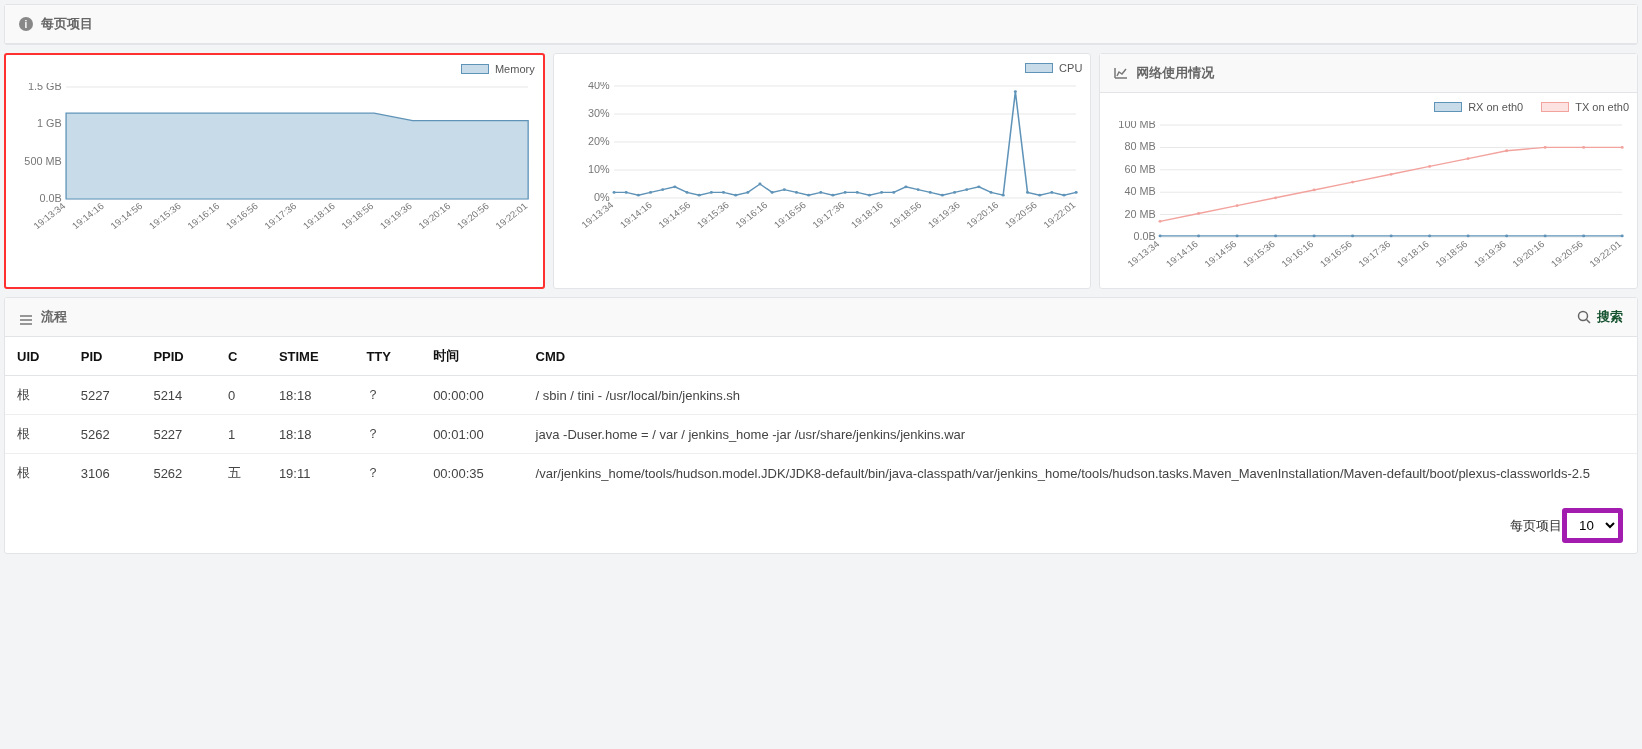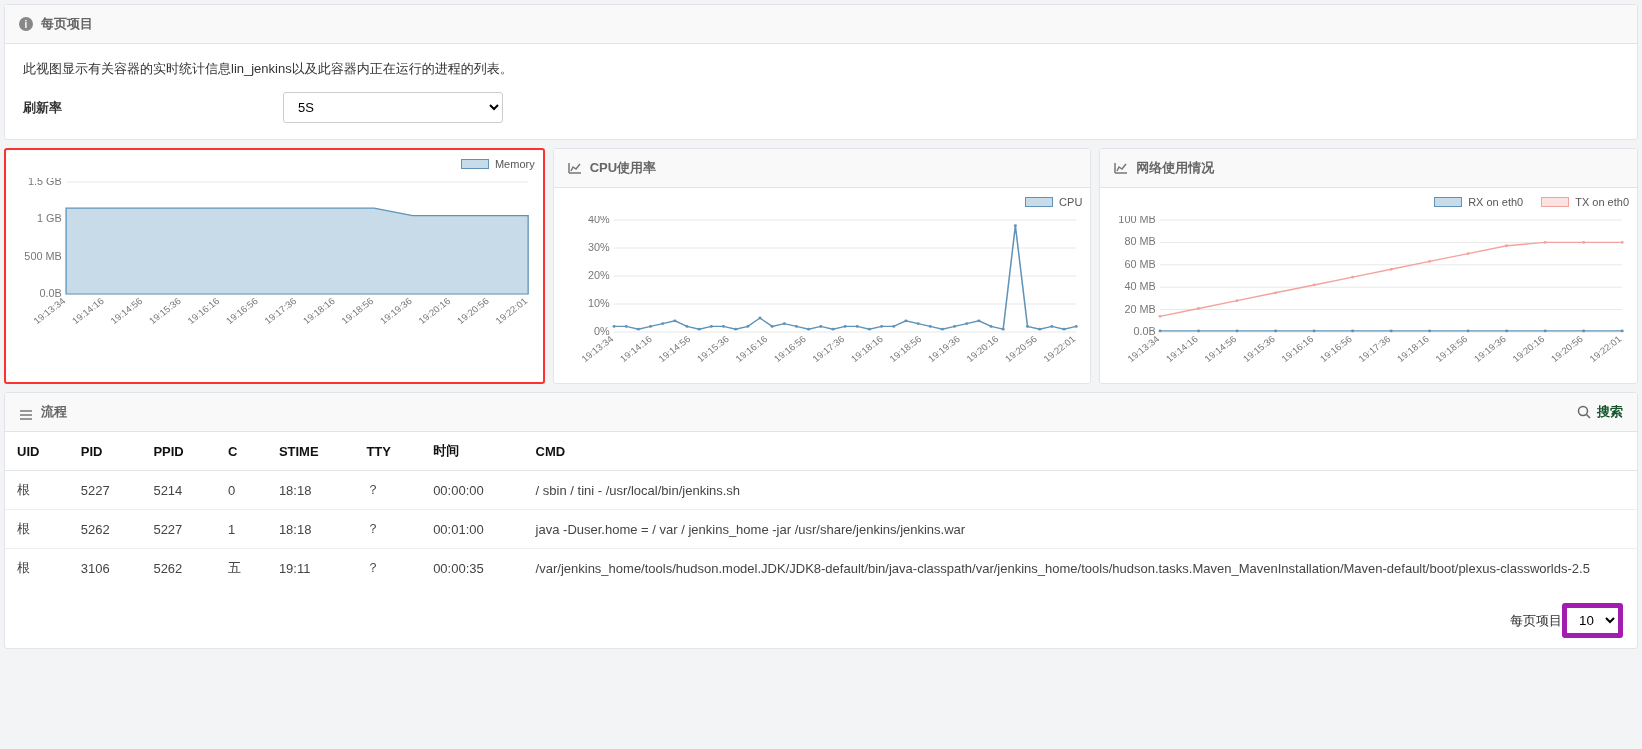--- a/index.html
+++ b/index.html
@@ -69,29 +69,20 @@
   .proc-scroll::-webkit-scrollbar-track{background:#f0f0f0;}
 </style>
 </head>
 <body>
 
 <div class="panel">
   <div class="panel-header">
     <span class="info-icon">i</span>
     <span>每页项目</span>
   </div>
-  <div class="panel-body">
-    <div>此视图显示有关容器的实时统计信息lin_jenkins以及此容器内正在运行的进程的列表。</div>
-    <div class="row">
-      <div class="label-col">刷新率</div>
-      <select class="form">
-        <option>5S</option>
-      </select>
-    </div>
-  </div>
 </div>
 
 <div class="charts-row">
 
   <div class="panel chart-panel highlight">
     <div class="chart-wrap">
       <div class="legend">
         <div class="legend-item">
           <span class="swatch" style="background:var(--accent-fill);border-color:var(--accent-stroke);"></span>
           <span>Memory</span>
@@ -118,28 +109,20 @@
           <text x="367.5" y="124" font-size="9" fill="#777" transform="rotate(-40 367.5 124)" text-anchor="end">19:19:36</text>
           <text x="403" y="124" font-size="9" fill="#777" transform="rotate(-40 403 124)" text-anchor="end">19:20:16</text>
           <text x="438.5" y="124" font-size="9" fill="#777" transform="rotate(-40 438.5 124)" text-anchor="end">19:20:56</text>
           <text x="474" y="124" font-size="9" fill="#777" transform="rotate(-40 474 124)" text-anchor="end">19:22:01</text>
           <path d="M48 116 L48 30.13333333333334 L83.5 30.13333333333334 L119 30.13333333333334 L154.5 30.13333333333334 L190 30.13333333333334 L225.5 30.13333333333334 L261 30.13333333333334 L296.5 30.13333333333334 L332 30.13333333333334 L367.5 37.599999999999994 L403 37.599999999999994 L438.5 37.599999999999994 L474 37.599999999999994 L474 116 Z" fill="var(--accent-fill)" stroke="var(--accent-stroke)" stroke-width="1.2"></path>
         </svg>
     </div>
   </div>
 
   <div class="panel chart-panel">
-    <div class="panel-header">
-      <span class="chart-icon">
-        <svg width="14" height="12" viewBox="0 0 14 12">
-            <path d="M1 11 L1 1 M1 11 L13 11 M3 9 L5 5 L8 7 L12 2" stroke="#777" fill="none" stroke-width="1.5"></path>
-          </svg>
-      </span>
-      <span>CPU使用率</span>
-    </div>
     <div class="chart-wrap">
       <div class="legend">
         <div class="legend-item">
           <span class="swatch" style="background:var(--accent-fill);border-color:var(--accent-stroke);"></span>
           <span>CPU</span>
         </div>
       </div>
       <svg class="chart" id="chart-cpu" viewBox="0 0 480 160" preserveAspectRatio="none">
           <line x1="48" x2="474" y1="116" y2="116" stroke="#e8e8e8"></line>
           <text x="44" y="119" text-anchor="end" font-size="10" fill="#777">0%</text>

